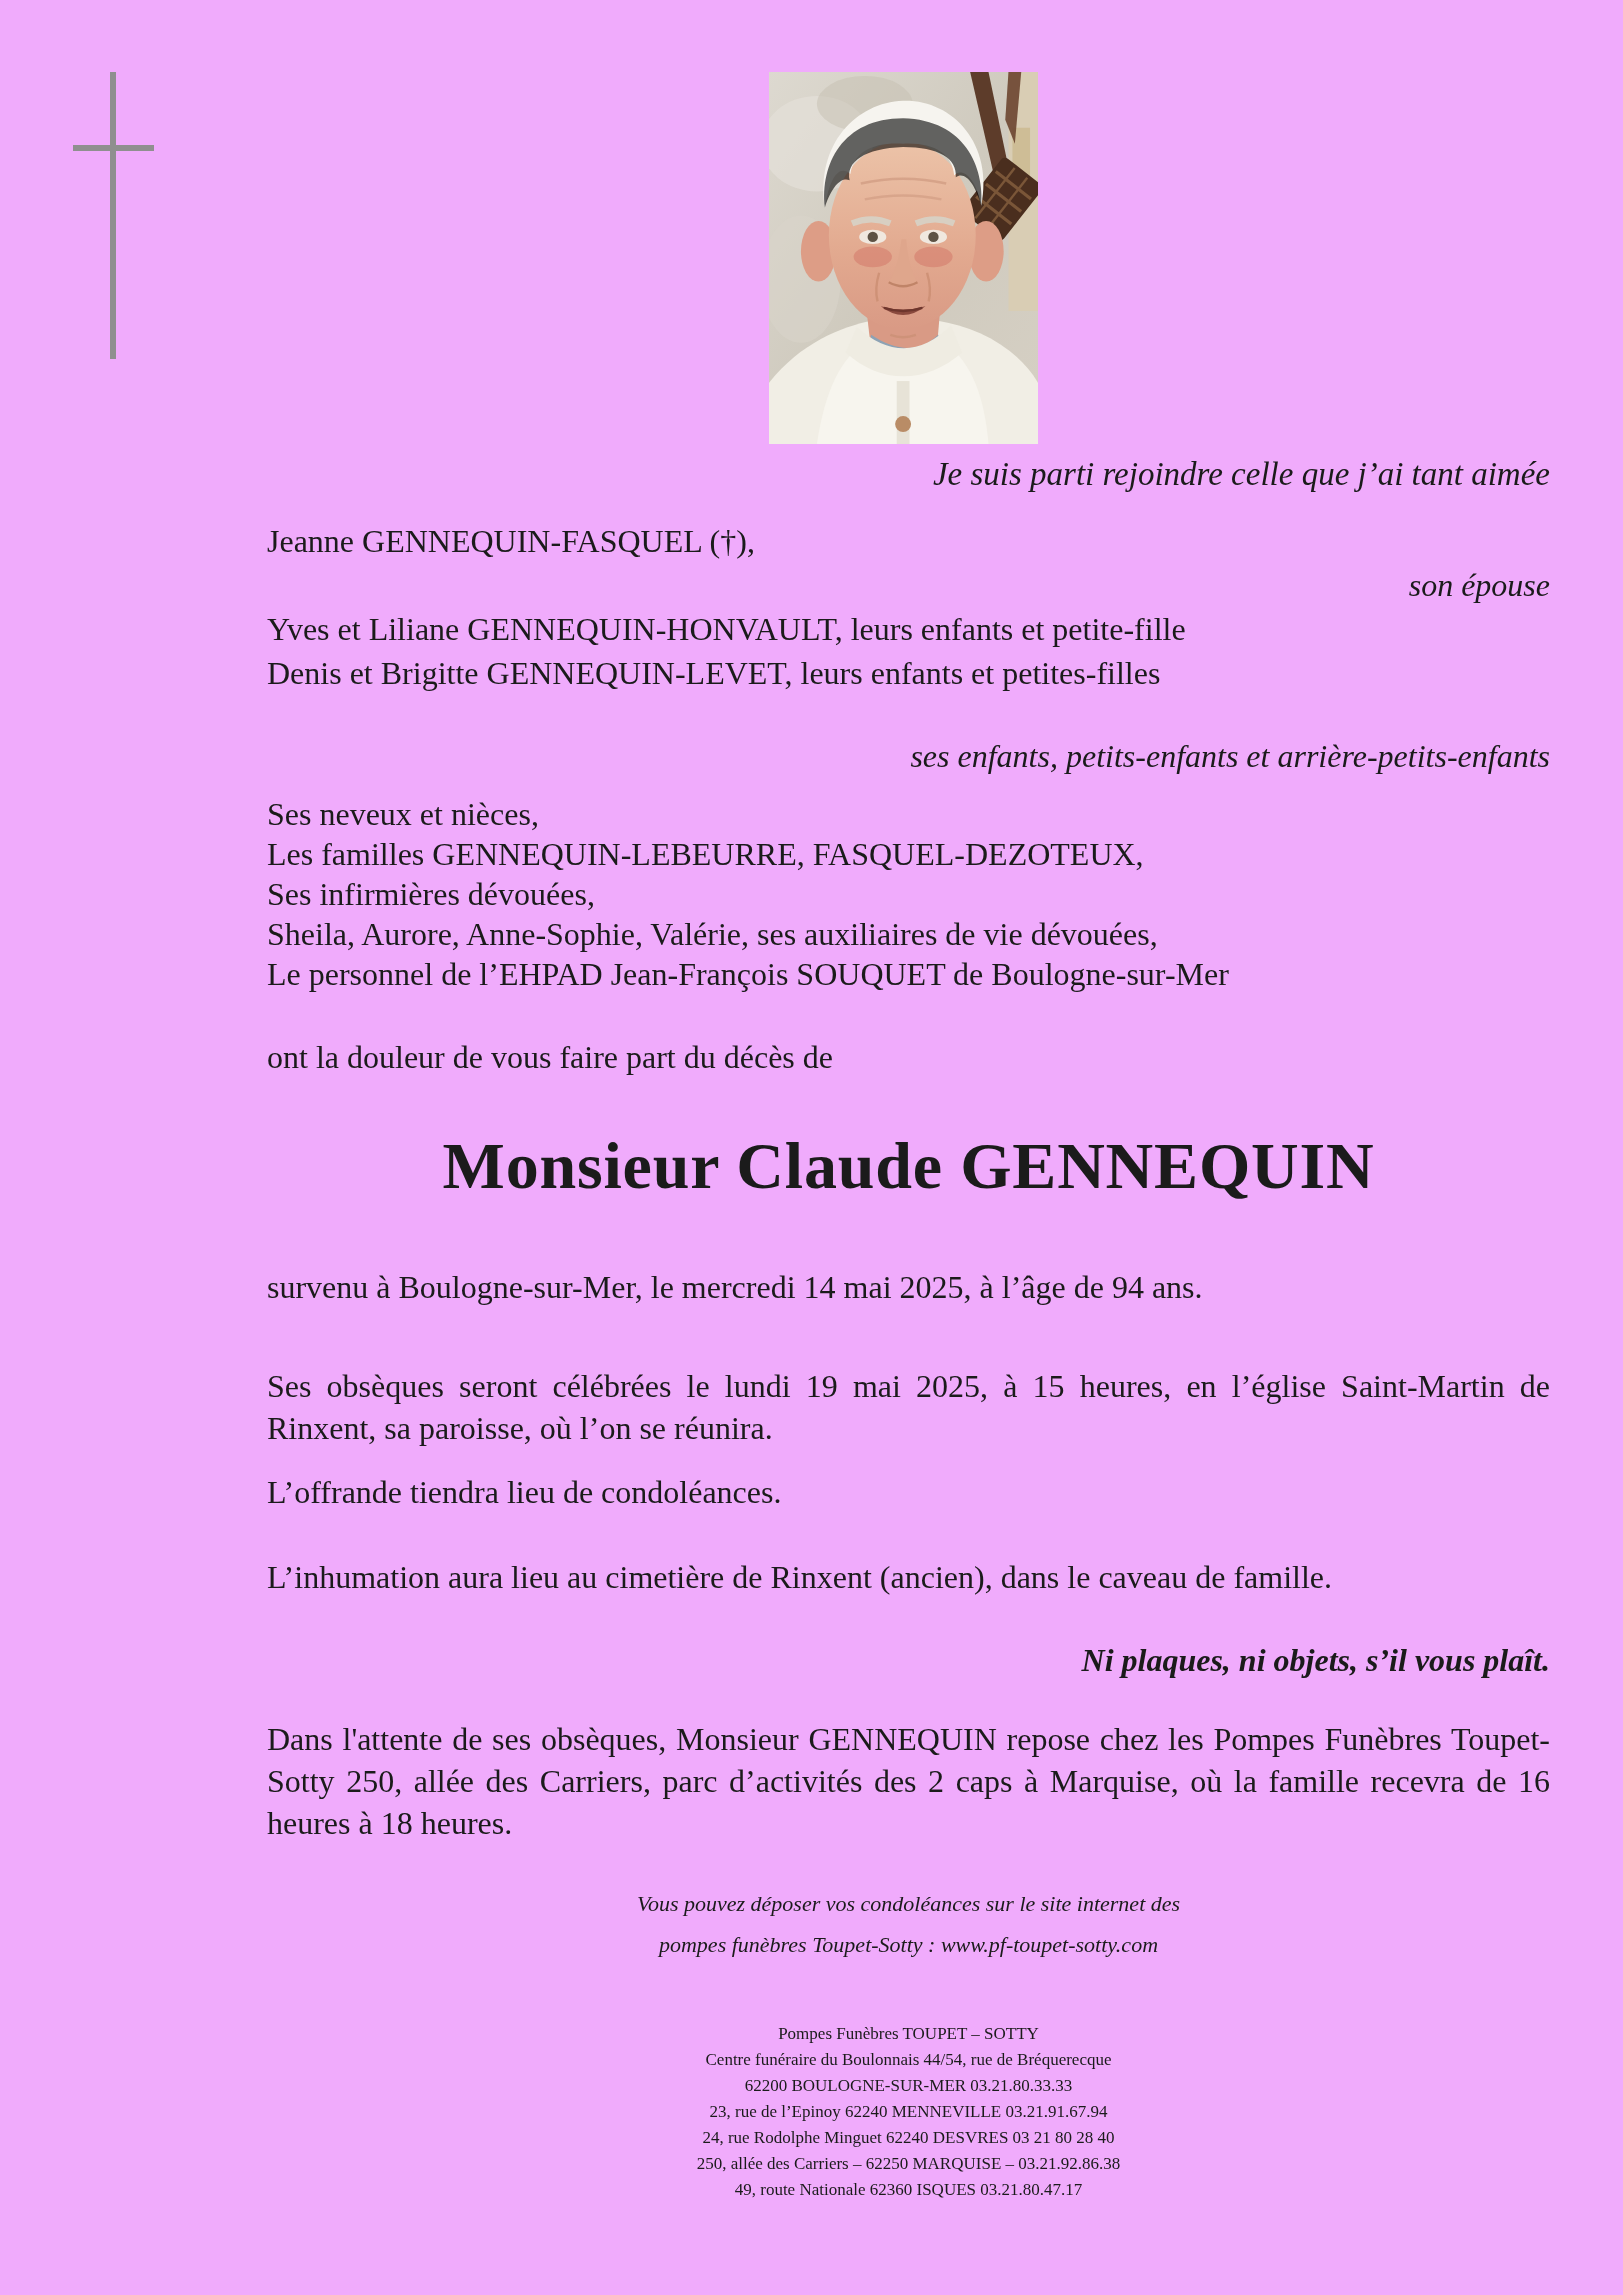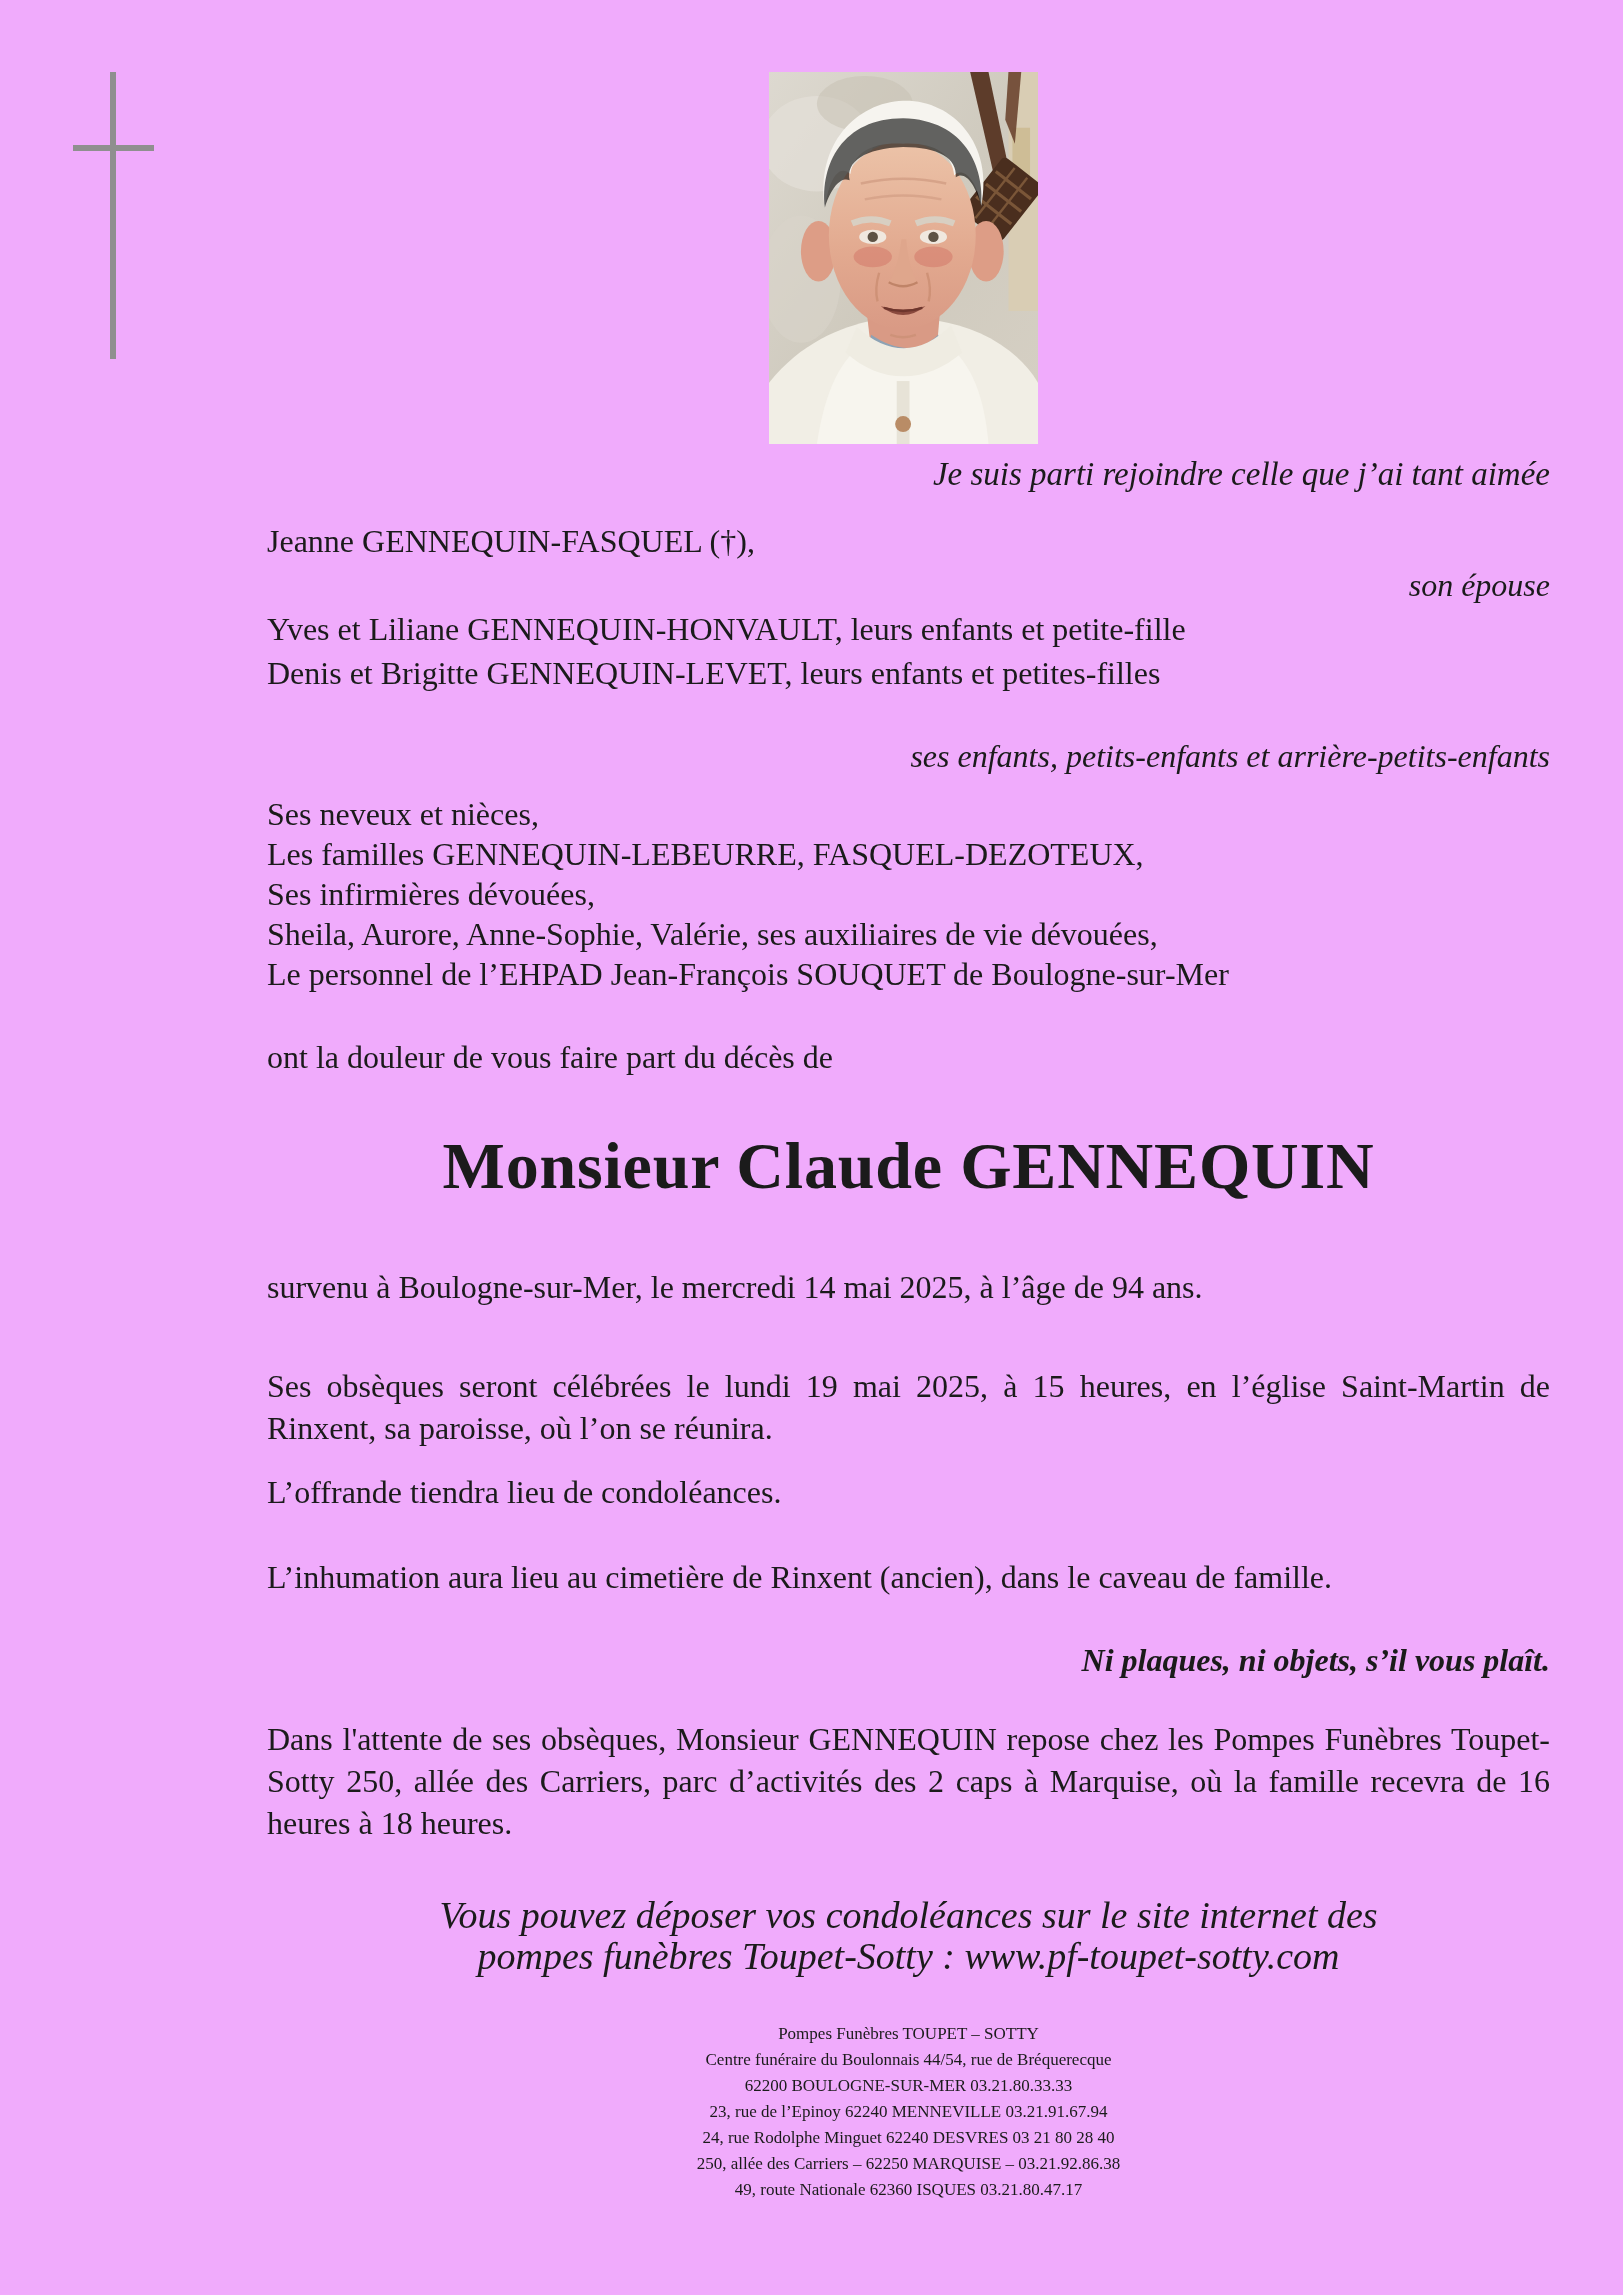--- a/index.html
+++ b/index.html
@@ -32,21 +32,21 @@
   .children-role{top:735px;}
   .others{top:794px;line-height:40px;}
   .intro{top:1036px;}
   .deceased{top:1130px;font-size:66px;font-weight:bold;letter-spacing:0.8px;line-height:1.1;}
   .death-info{top:1266px;}
   .ceremony{top:1344px;margin-top:21px;}
   .offering{top:1471px;}
   .burial{top:1556px;}
   .request{top:1639px;}
   .visitation{top:1718px;}
-  .condolences{top:1883px;font-size:38px;line-height:41px;margin-top:12px;}
+  .condolences{top:1883px;font-size:22px;line-height:41px;}
   .footer{top:2021px;font-size:17px;line-height:26px;}
 </style>
 </head>
 <body>
 
 <div class="page">
 
   <div>
     <div class="cross-v"></div>
     <div class="cross-h"></div>

